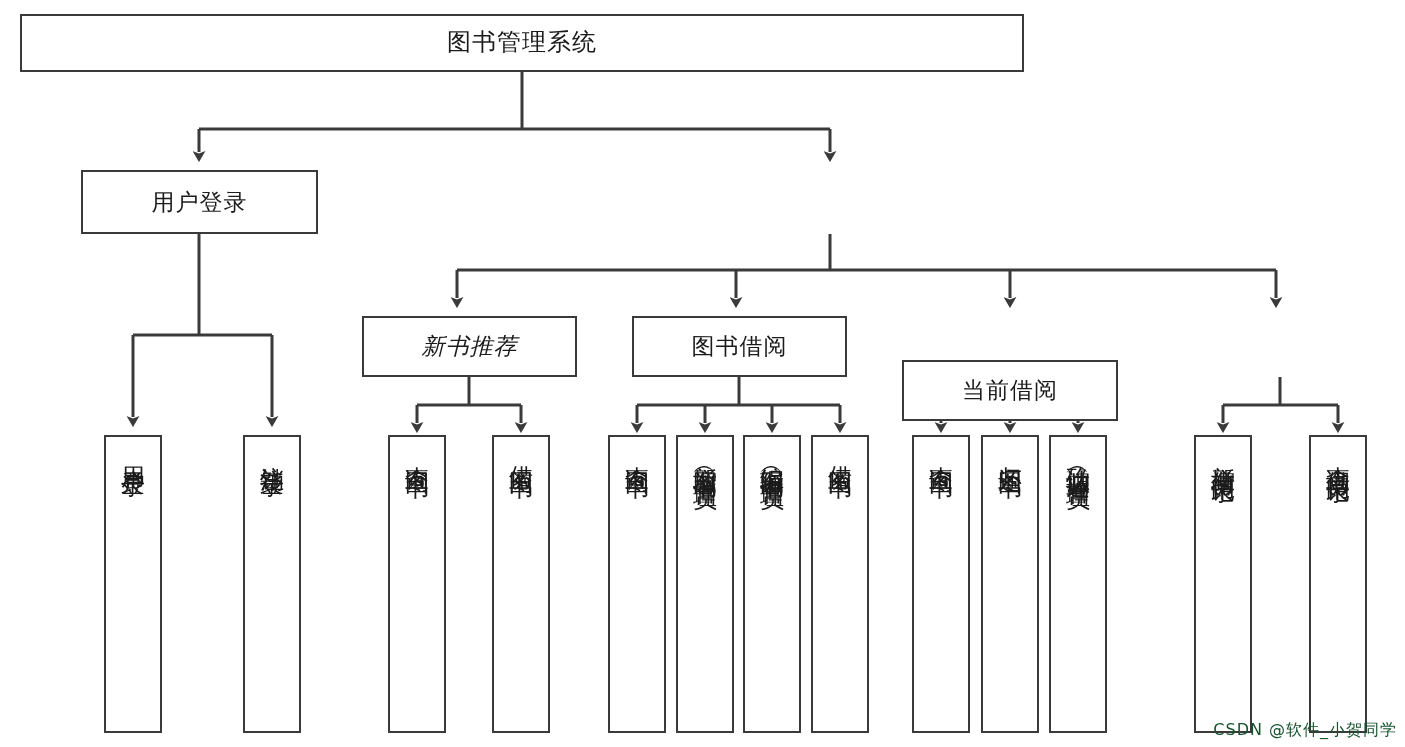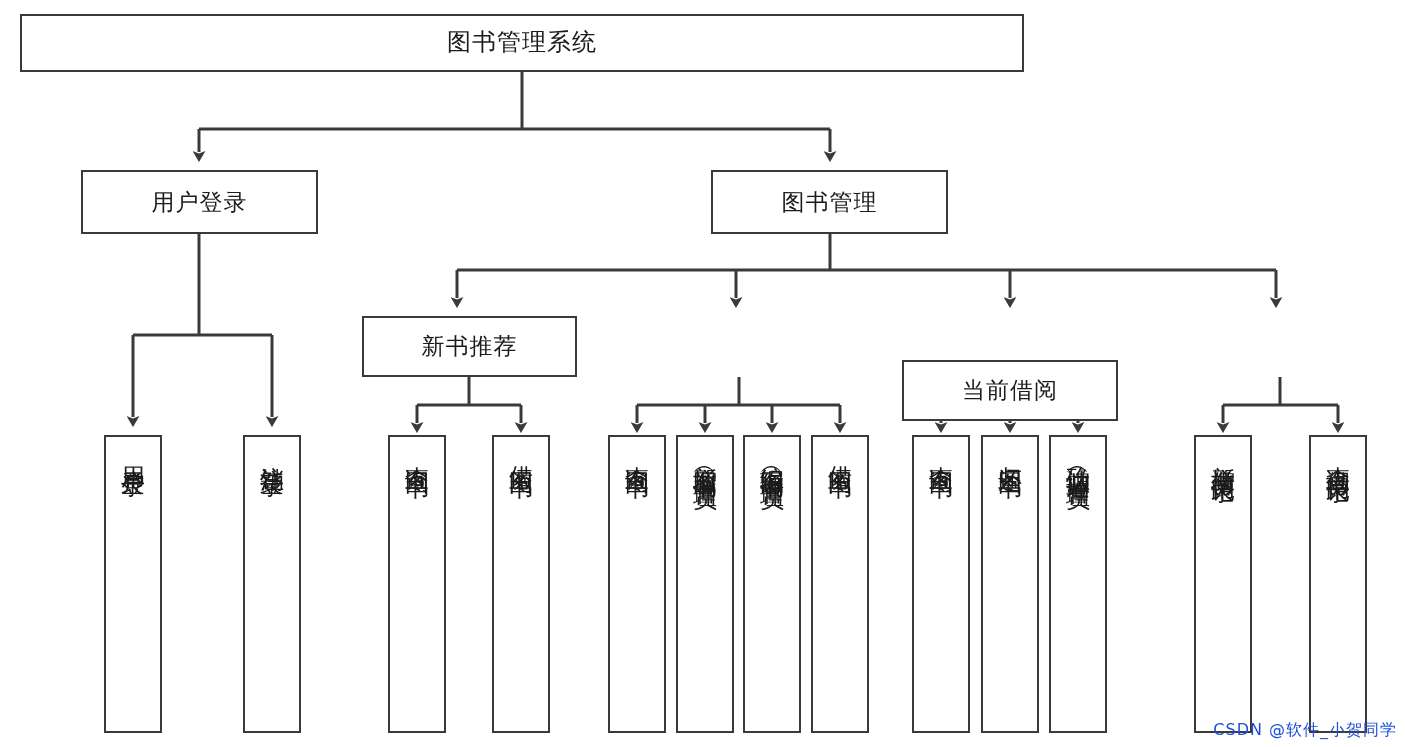--- a/index.html
+++ b/index.html
@@ -62,21 +62,21 @@
     font-size: 24px;
     line-height: 1;
     letter-spacing: 3px;
     white-space: nowrap;
   }
   .watermark {
     position: absolute;
     right: 8px;
     bottom: 6px;
     font-size: 16px;
-    color: #1d4ed8;
+    color: #14532d;
     letter-spacing: 1px;
     white-space: nowrap;
     user-select: none;
   }
 </style>
 </head>
 <body>
 
 <div id="diagram-root">
 
@@ -130,26 +130,26 @@
     </g>
   </svg>
 
   <div class="node horiz root" style="left:20px; top:14px; width:1004px; height:58px;">
     <span class="node-label">图书管理系统</span>
   </div>
 
   <div class="node horiz" style="left:81px; top:170px; width:237px; height:64px;">
     <span class="node-label">用户登录</span>
   </div>
-  <div class="node horiz" style="left:711px; top:170px; width:237px; height:64px;">
-    <span class="node-label">图书管理</span>
+
+  <div class="node horiz" style="left:362px; top:316px; width:215px; height:61px;font-style:italic;">
+    <span class="node-label">新书推荐</span>
   </div>
-
-  <div class="node horiz" style="left:362px; top:316px; width:215px; height:61px;">
-    <span class="node-label">新书推荐</span>
+  <div class="node horiz" style="left:632px; top:316px; width:215px; height:61px;">
+    <span class="node-label">图书借阅</span>
   </div>
   <div class="node horiz" style="left:902px; top:316px; width:216px; height:61px;margin-top:44px;">
     <span class="node-label">当前借阅</span>
   </div>
 
   <div class="node leaf" style="left:104px; top:435px; width:58px; height:298px;">
     <span class="node-label">用户登录</span>
   </div>
   <div class="node leaf" style="left:243px; top:435px; width:58px; height:298px;">
     <span class="node-label">注销登录</span>

